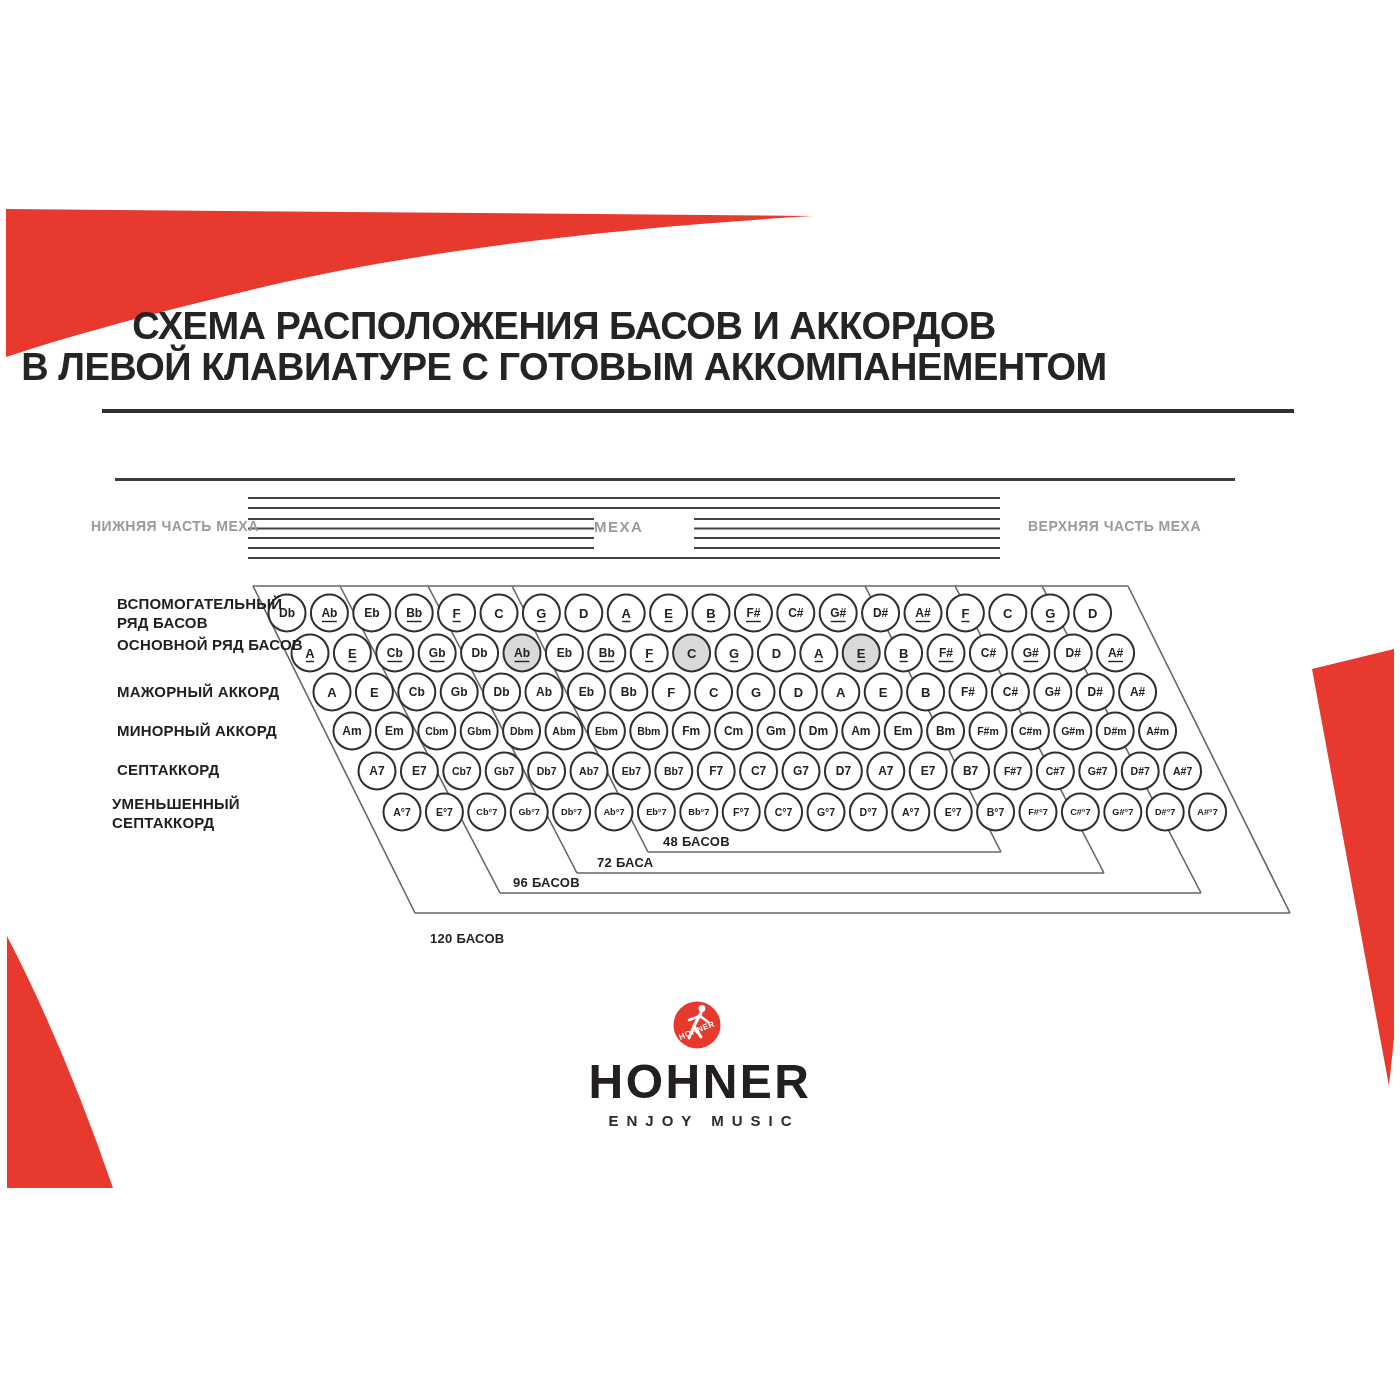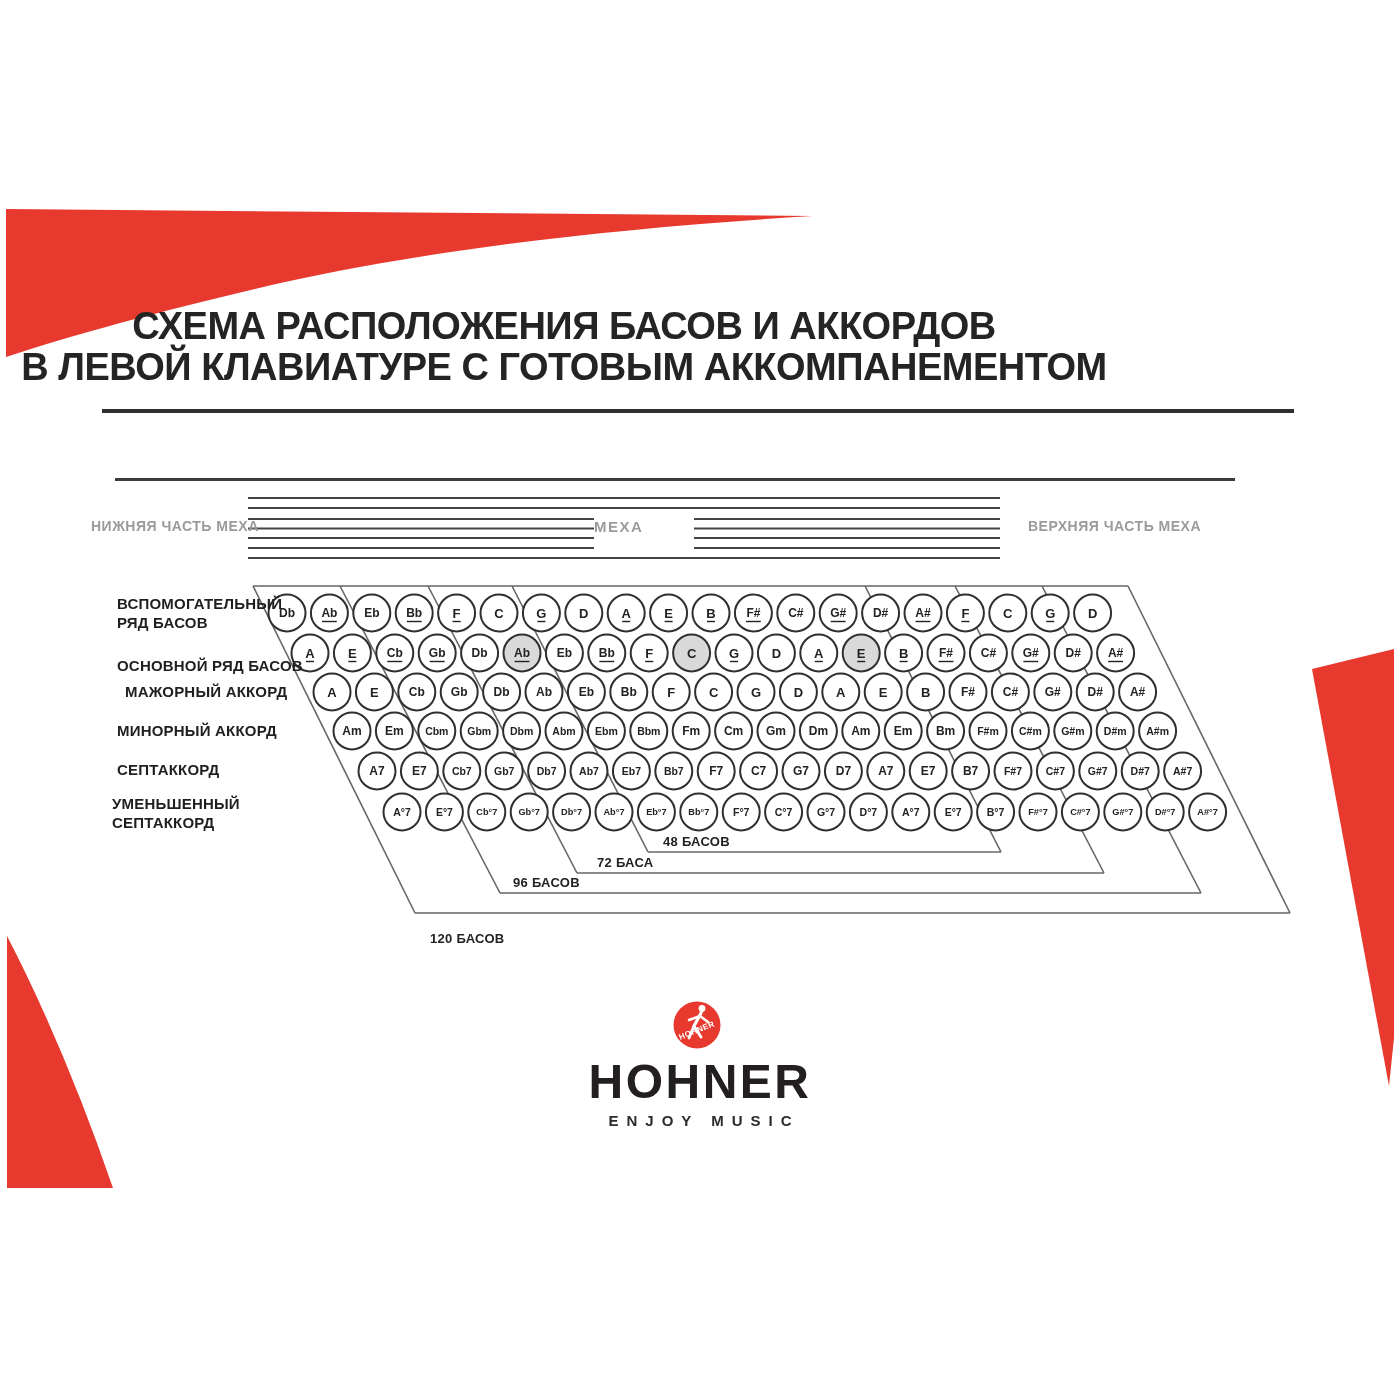--- a/index.html
+++ b/index.html
@@ -350,22 +350,22 @@
   <div class="abs rule rule2"></div>
 
   <div class="abs graylab" style="left:91px;top:518px;text-align:center;">НИЖНЯЯ ЧАСТЬ МЕХА</div>
   <div class="abs mexa">МЕХА</div>
   <div class="abs graylab" style="left:1028px;top:518px;">ВЕРХНЯЯ ЧАСТЬ МЕХА</div>
 
   <div class="abs rowlab" style="left:117px;top:594px;">
     <div>ВСПОМОГАТЕЛЬНЫЙ</div>
     <div>РЯД БАСОВ</div>
   </div>
-  <div class="abs rowlab" style="left:117px;top:656px;">ОСНОВНОЙ РЯД БАСОВ</div>
-  <div class="abs rowlab" style="left:117px;top:682px;margin-left:8px;">МАЖОРНЫЙ АККОРД</div>
+  <div class="abs rowlab" style="left:117px;top:635px;">ОСНОВНОЙ РЯД БАСОВ</div>
+  <div class="abs rowlab" style="left:117px;top:682px;">МАЖОРНЫЙ АККОРД</div>
   <div class="abs rowlab" style="left:117px;top:721px;">МИНОРНЫЙ АККОРД</div>
   <div class="abs rowlab" style="left:117px;top:760px;">СЕПТАККОРД</div>
   <div class="abs rowlab" style="left:112px;top:794px;">
     <div>УМЕНЬШЕННЫЙ</div>
     <div>СЕПТАККОРД</div>
   </div>
 
   <div class="abs rangelab" style="left:663px;top:834px;">48 БАСОВ</div>
   <div class="abs rangelab" style="left:597px;top:855px;">72 БАСА</div>
   <div class="abs rangelab" style="left:513px;top:875px;">96 БАСОВ</div>

